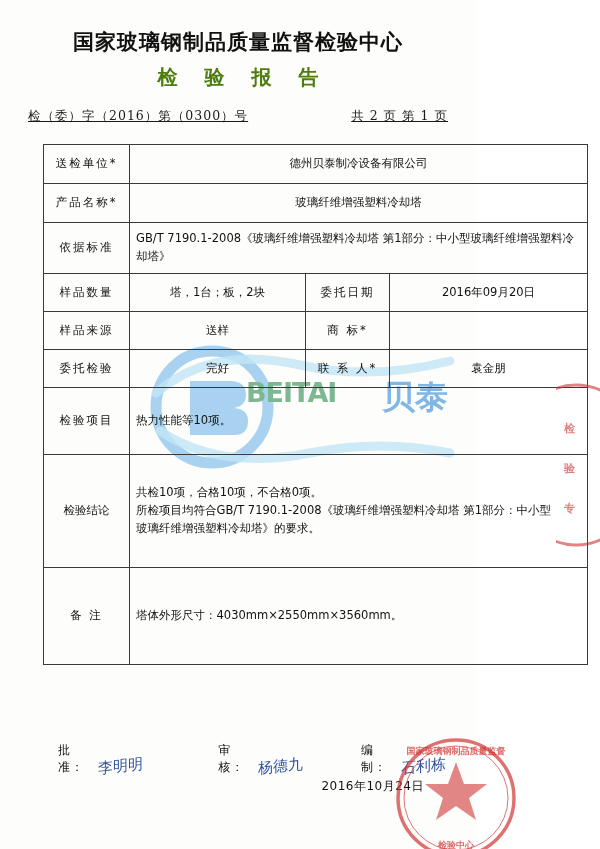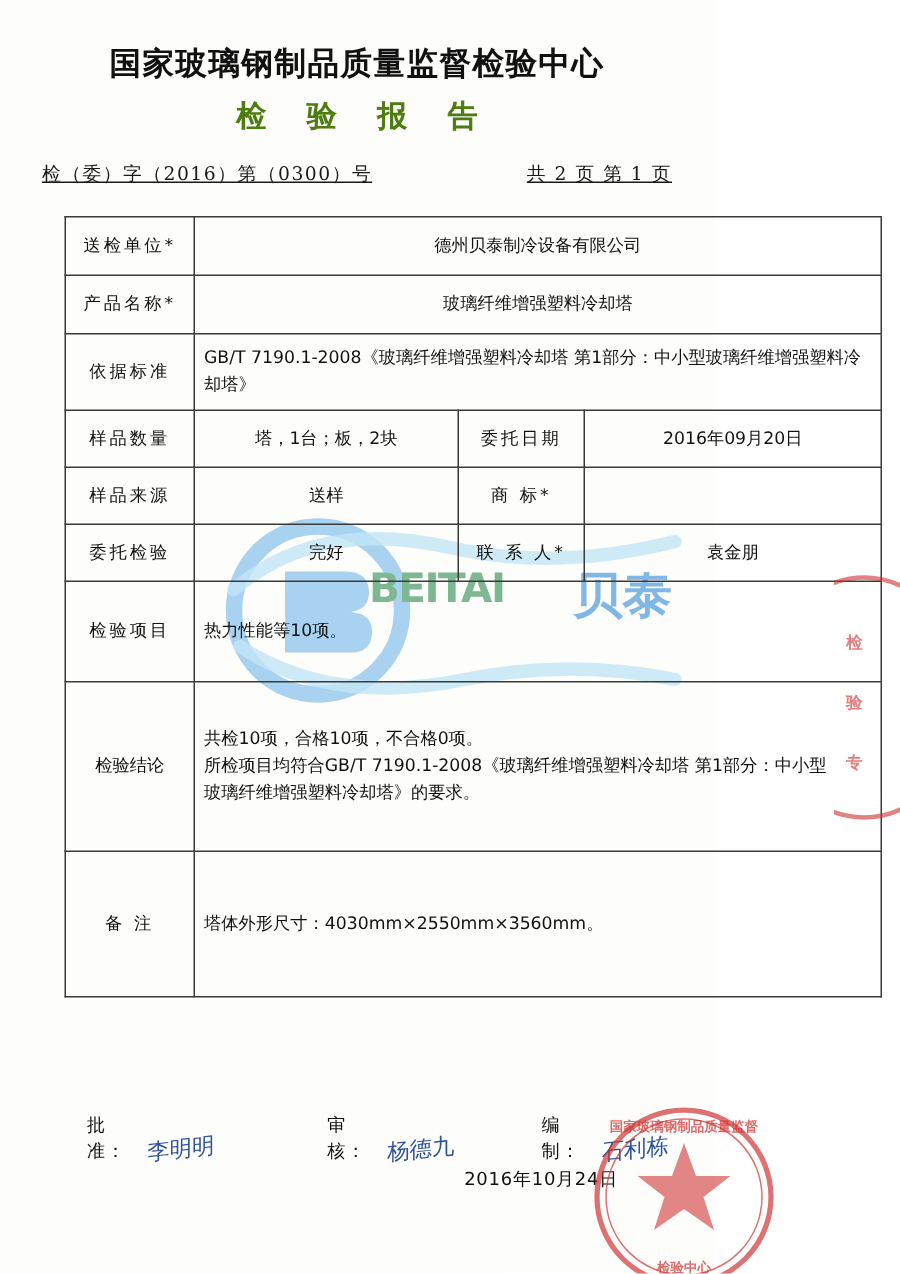--- a/index.html
+++ b/index.html
@@ -144,21 +144,21 @@
     font-size: 15px;
     margin-left: 4px;
     transform: rotate(-6deg) skewX(-6deg);
     opacity: .88;
     white-space: nowrap;
   }
   .sign-gap1 { width: 78px; }
   .sign-gap2 { width: 60px; }
   .date-line {
     position: absolute;
-    right: 64px;
+    right: 52px;
     top: 778px;
     font-size: 12px;
     color: #111;
     letter-spacing: 0.5px;
   }
 
   
   .wm {
     position: absolute;
     left: 150px;

